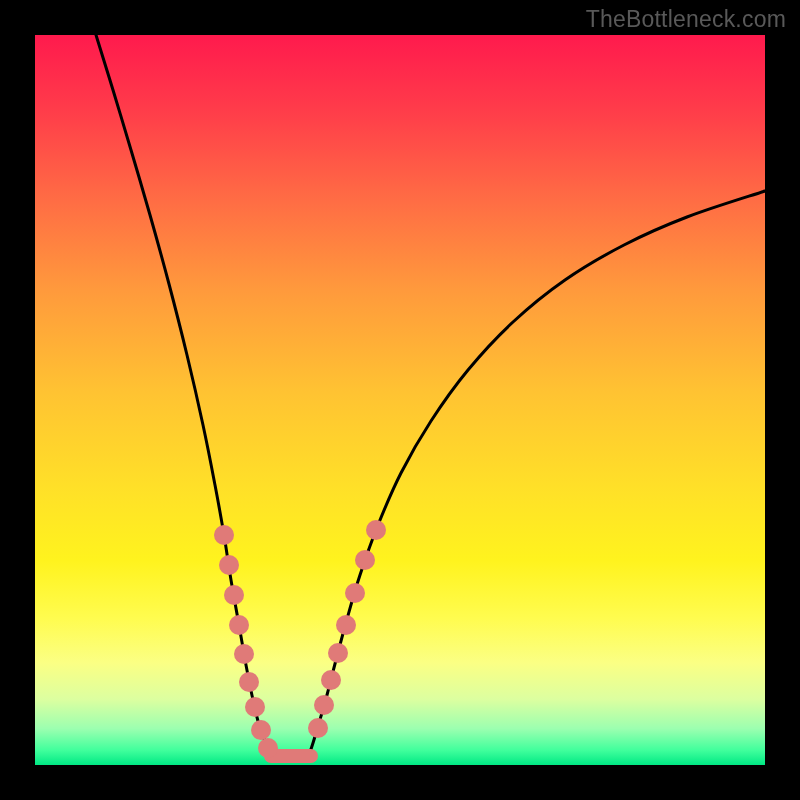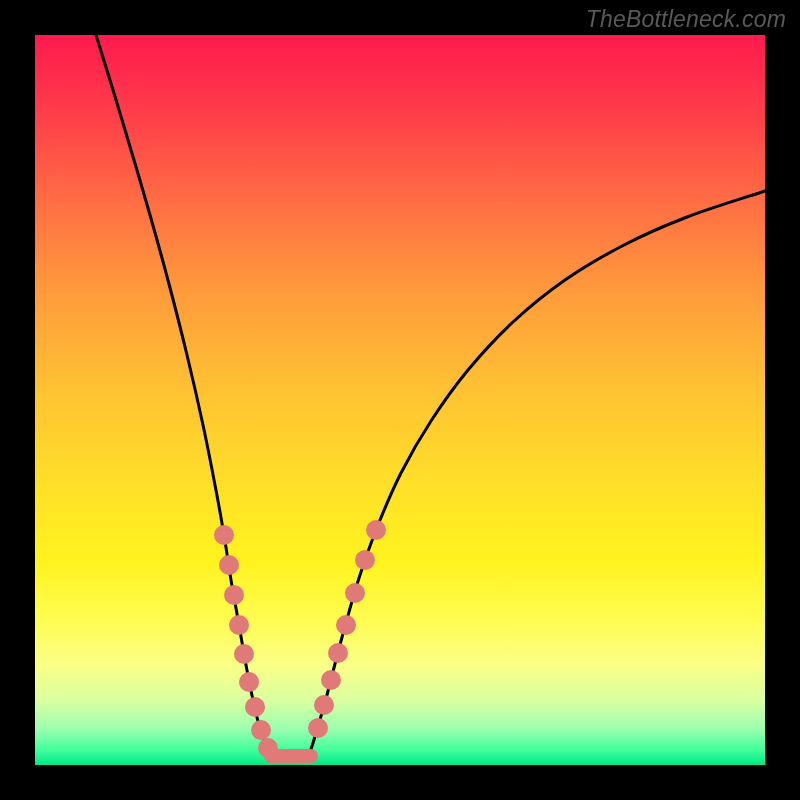--- a/index.html
+++ b/index.html
@@ -11,21 +11,20 @@
     background: #000;
     font-family: Arial, Helvetica, sans-serif;
   }
   .frame {
     position: absolute;
     left: 0;
     top: 0;
     width: 800px;
     height: 596px;
     background: #000;
-    font-style: italic;
   }
   .plot-area {
     position: absolute;
     left: 35px;
     top: 35px;
     width: 730px;
     height: 730px;
     background: linear-gradient(
       to bottom,
       #ff1a4d 0%,

